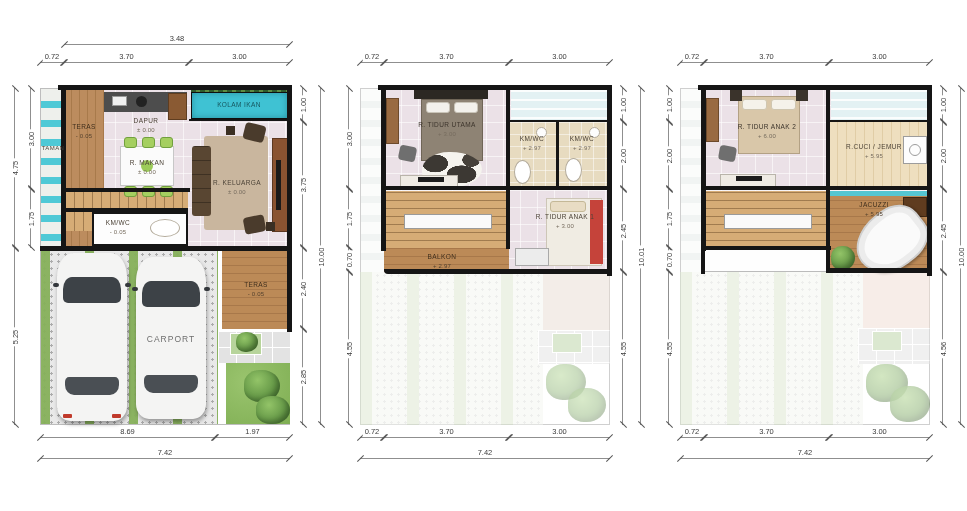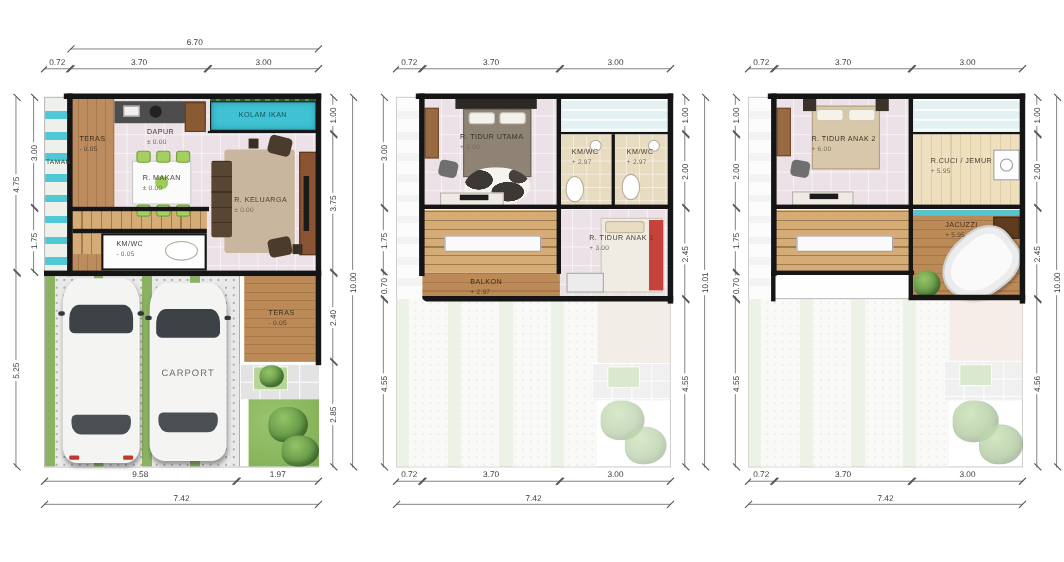--- a/index.html
+++ b/index.html
@@ -20,21 +20,21 @@
   .stone-strip{background-color:#e9eeec;background-image:repeating-linear-gradient(180deg,#f9fbfa 0 12px,transparent 12px 19px)}
   .pool{background:#3fc2d3;box-shadow:inset 0 0 6px rgba(0,60,70,.35)}
   .plantrow{background:repeating-linear-gradient(90deg,#2f5b2c 0 5px,#5d8a42 5px 9px)}
   .palewin{background-color:#e3f1f3;background-image:linear-gradient(rgba(255,255,255,.85) 2px,transparent 2px);background-size:100% 9px}
   .carpat{background-color:#e9e9e9;background-image:repeating-linear-gradient(90deg,rgba(134,176,90,.95) 0 9px,transparent 9px 44px),radial-gradient(rgba(110,110,110,.5) 1px,transparent 1.3px);background-size:auto,7px 7px}
   .stripes{background-color:#f4f6f1;background-image:repeating-linear-gradient(90deg,#dce7cf 0 12px,transparent 12px 47px),radial-gradient(rgba(150,150,150,.25) 1px,transparent 1.3px);background-size:auto,7px 7px}
   .path{background-color:#e3e3e3;background-image:linear-gradient(90deg,#fff 1px,transparent 1px),linear-gradient(#fff 1px,transparent 1px);background-size:18px 16px}
   .grass{background:radial-gradient(circle at 32% 30%,#9ac46e,#7fae53)}
   .tree{position:absolute;border-radius:47% 53% 55% 45%;background:radial-gradient(circle at 38% 32%,#93c468,#568a3c 75%);box-shadow:inset -3px -3px 5px rgba(0,0,0,.25)}
   
-  .rlbl{position:absolute;text-align:left;color:#4c4337;font-size:6.5px;letter-spacing:.4px;line-height:1.5;white-space:nowrap;transform:translateX(-50%);z-index:30}
+  .rlbl{position:absolute;text-align:center;color:#4c4337;font-size:6.5px;letter-spacing:.4px;line-height:1.5;white-space:nowrap;transform:translateX(-50%);z-index:30}
   .rlbl .elev{display:block;font-size:6px;color:#766c5e;letter-spacing:.2px}
   
   .dimh{position:absolute;border-top:1px solid #8f8f8f;z-index:40}
   .dimh::before,.dimh::after{content:"";position:absolute;top:-5px;width:1px;height:9px;background:#555;transform:rotate(45deg)}
   .dimh::before{left:0}.dimh::after{right:0}
   .dimh>span{position:absolute;left:50%;top:-11px;transform:translateX(-50%);background:#fff;padding:0 2px;font-size:7.5px;color:#3a3a3a;white-space:nowrap}
   .dimv{position:absolute;border-left:1px solid #8f8f8f;z-index:40}
   .dimv::before,.dimv::after{content:"";position:absolute;left:-4px;height:1px;width:9px;background:#555;transform:rotate(45deg)}
   .dimv::before{top:0}.dimv::after{bottom:0}
   .dimv>span{position:absolute;top:50%;left:0;transform:translate(-50%,-50%) rotate(-90deg);background:#fff;padding:0 2px;font-size:7.5px;color:#3a3a3a;white-space:nowrap}
@@ -130,21 +130,21 @@
     <div class="rlbl" style="left:84px;top:122px;color:#3f2e1c"><span>TERAS</span><span class="elev" style="color:#55422e">- 0.05</span></div>
     <div class="rlbl" style="left:146px;top:116px"><span>DAPUR</span><span class="elev">± 0.00</span></div>
     <div class="rlbl" style="left:239px;top:100px;color:#16565e"><span>KOLAM IKAN</span></div>
     <div class="rlbl" style="left:147px;top:158px"><span>R. MAKAN</span><span class="elev">± 0.00</span></div>
     <div class="rlbl" style="left:237px;top:178px"><span>R. KELUARGA</span><span class="elev">± 0.00</span></div>
     <div class="rlbl" style="left:118px;top:218px"><span>KM/WC</span><span class="elev">- 0.05</span></div>
     <div class="rlbl" style="left:256px;top:280px;color:#3f2e1c"><span>TERAS</span><span class="elev" style="color:#55422e">- 0.05</span></div>
     <div class="rlbl" style="left:171px;top:333px;font-size:8.5px;letter-spacing:1px;color:#6e6e6e;z-index:31"><span>CARPORT</span></div>
 
     <div class="dimh" style="left:64px;top:44px;width:226px">
-        <span>6.70</span>
+        <span>3.48</span>
       </div>
     <div class="dimh" style="left:40px;top:62px;width:24px">
         <span>0.72</span>
       </div>
     <div class="dimh" style="left:64px;top:62px;width:125px">
         <span>3.70</span>
       </div>
     <div class="dimh" style="left:189px;top:62px;width:101px">
         <span>3.00</span>
       </div>
@@ -169,21 +169,21 @@
     <div class="dimv" style="left:302px;top:248px;height:81px">
         <span>2.40</span>
       </div>
     <div class="dimv" style="left:302px;top:329px;height:96px">
         <span>2.85</span>
       </div>
     <div class="dimv" style="left:320px;top:88px;height:337px">
         <span>10.00</span>
       </div>
     <div class="dimh" style="left:40px;top:437px;width:175px">
-        <span>9.58</span>
+        <span>8.69</span>
       </div>
     <div class="dimh" style="left:215px;top:437px;width:75px">
         <span>1.97</span>
       </div>
     <div class="dimh" style="left:40px;top:458px;width:250px">
         <span>7.42</span>
       </div>
   </div>
 
   <div>

